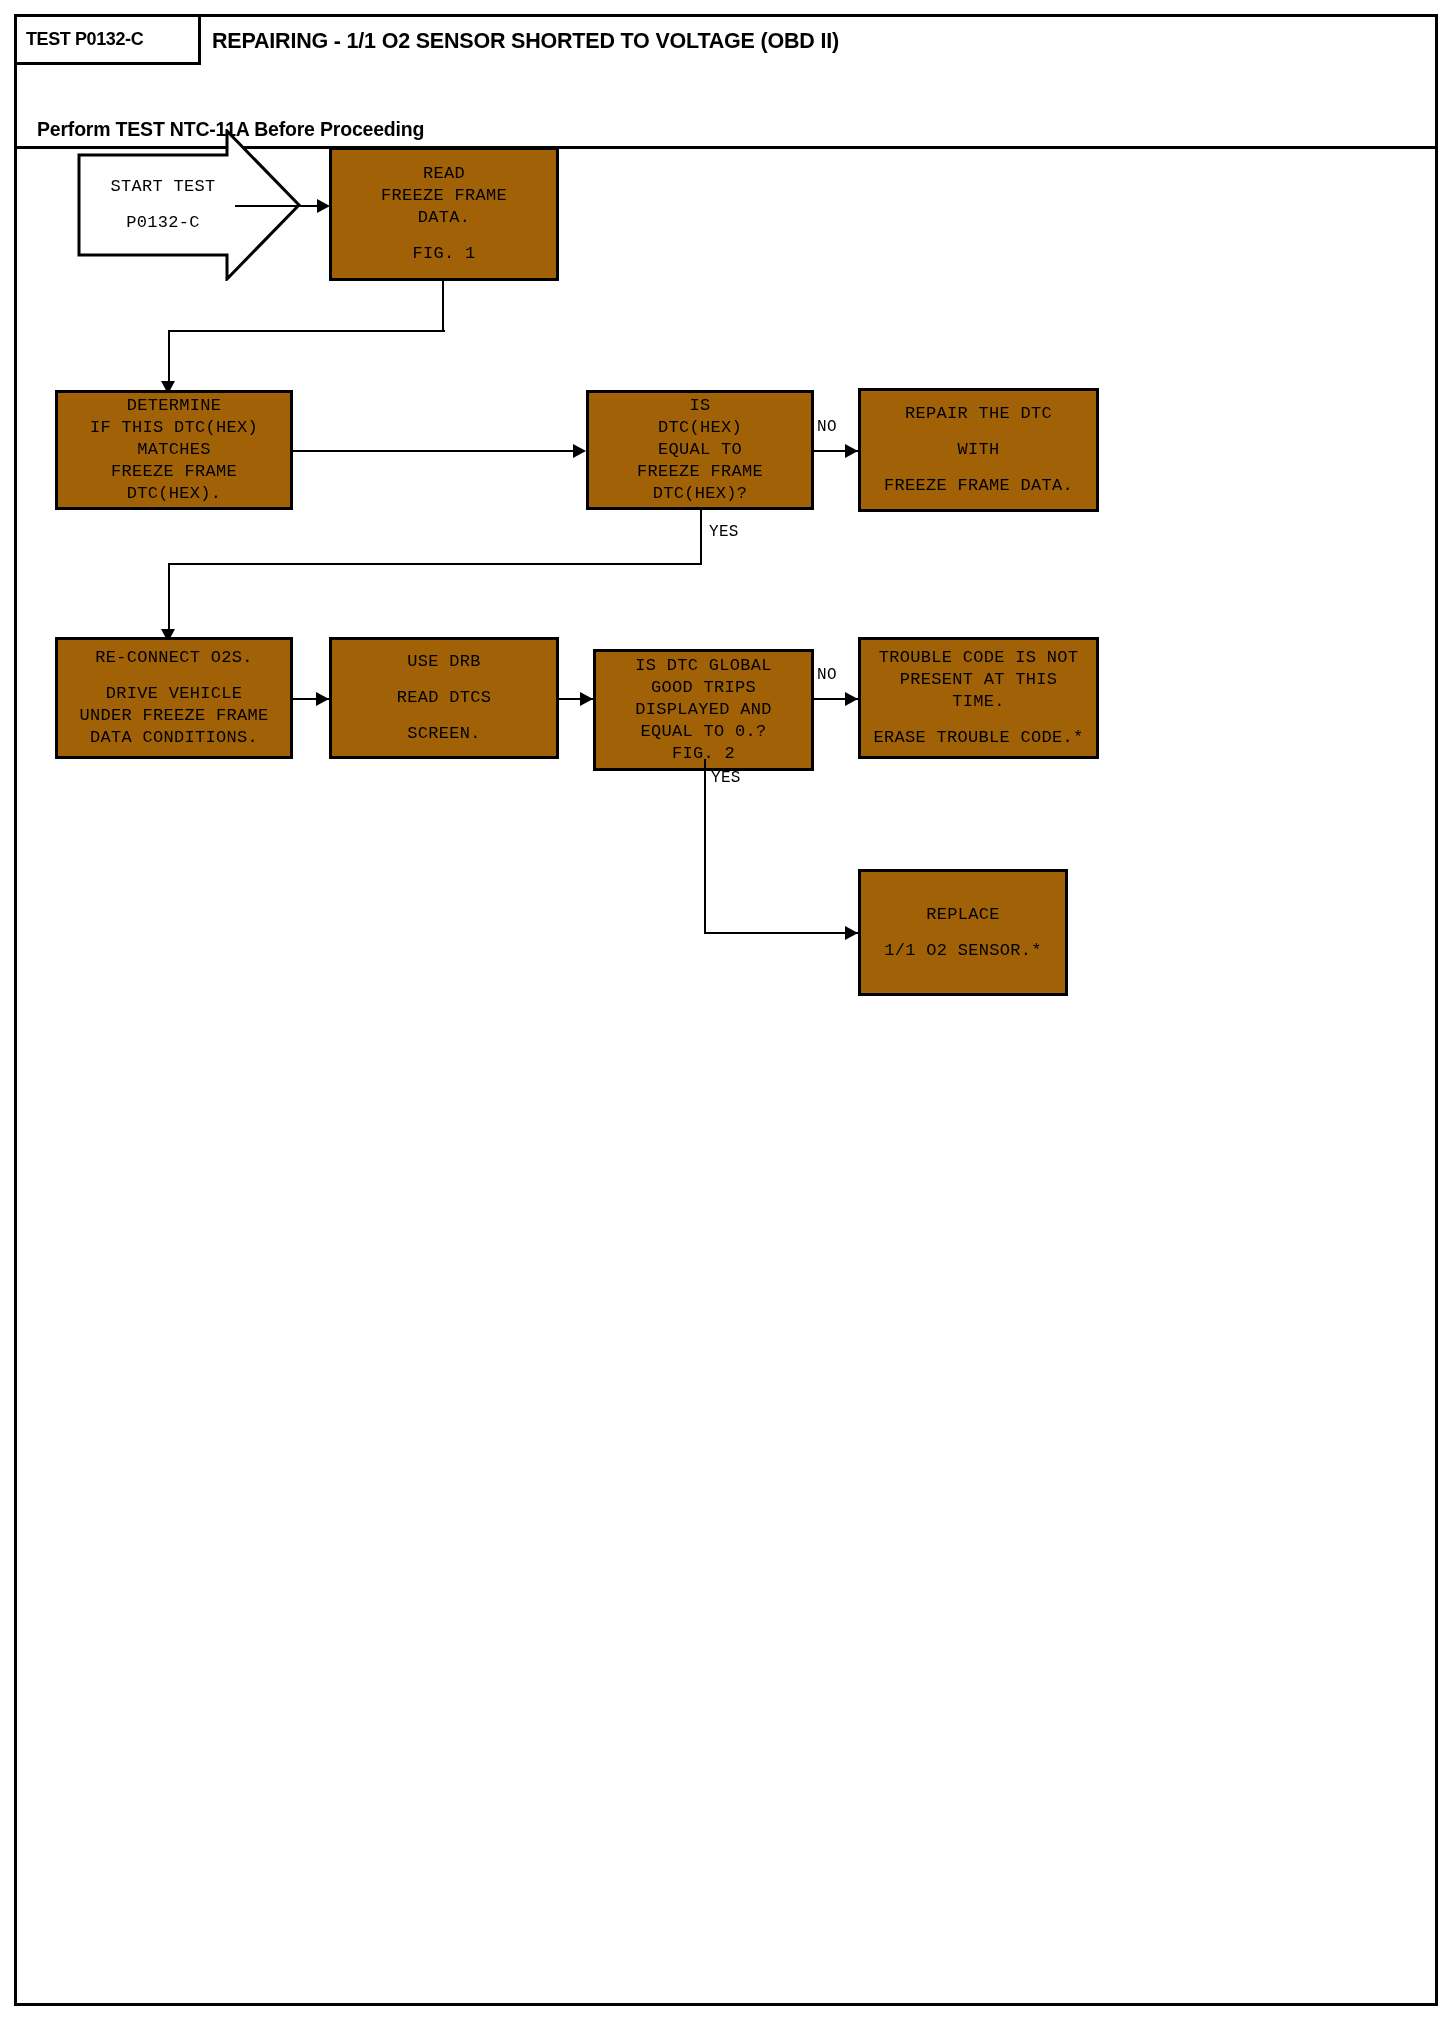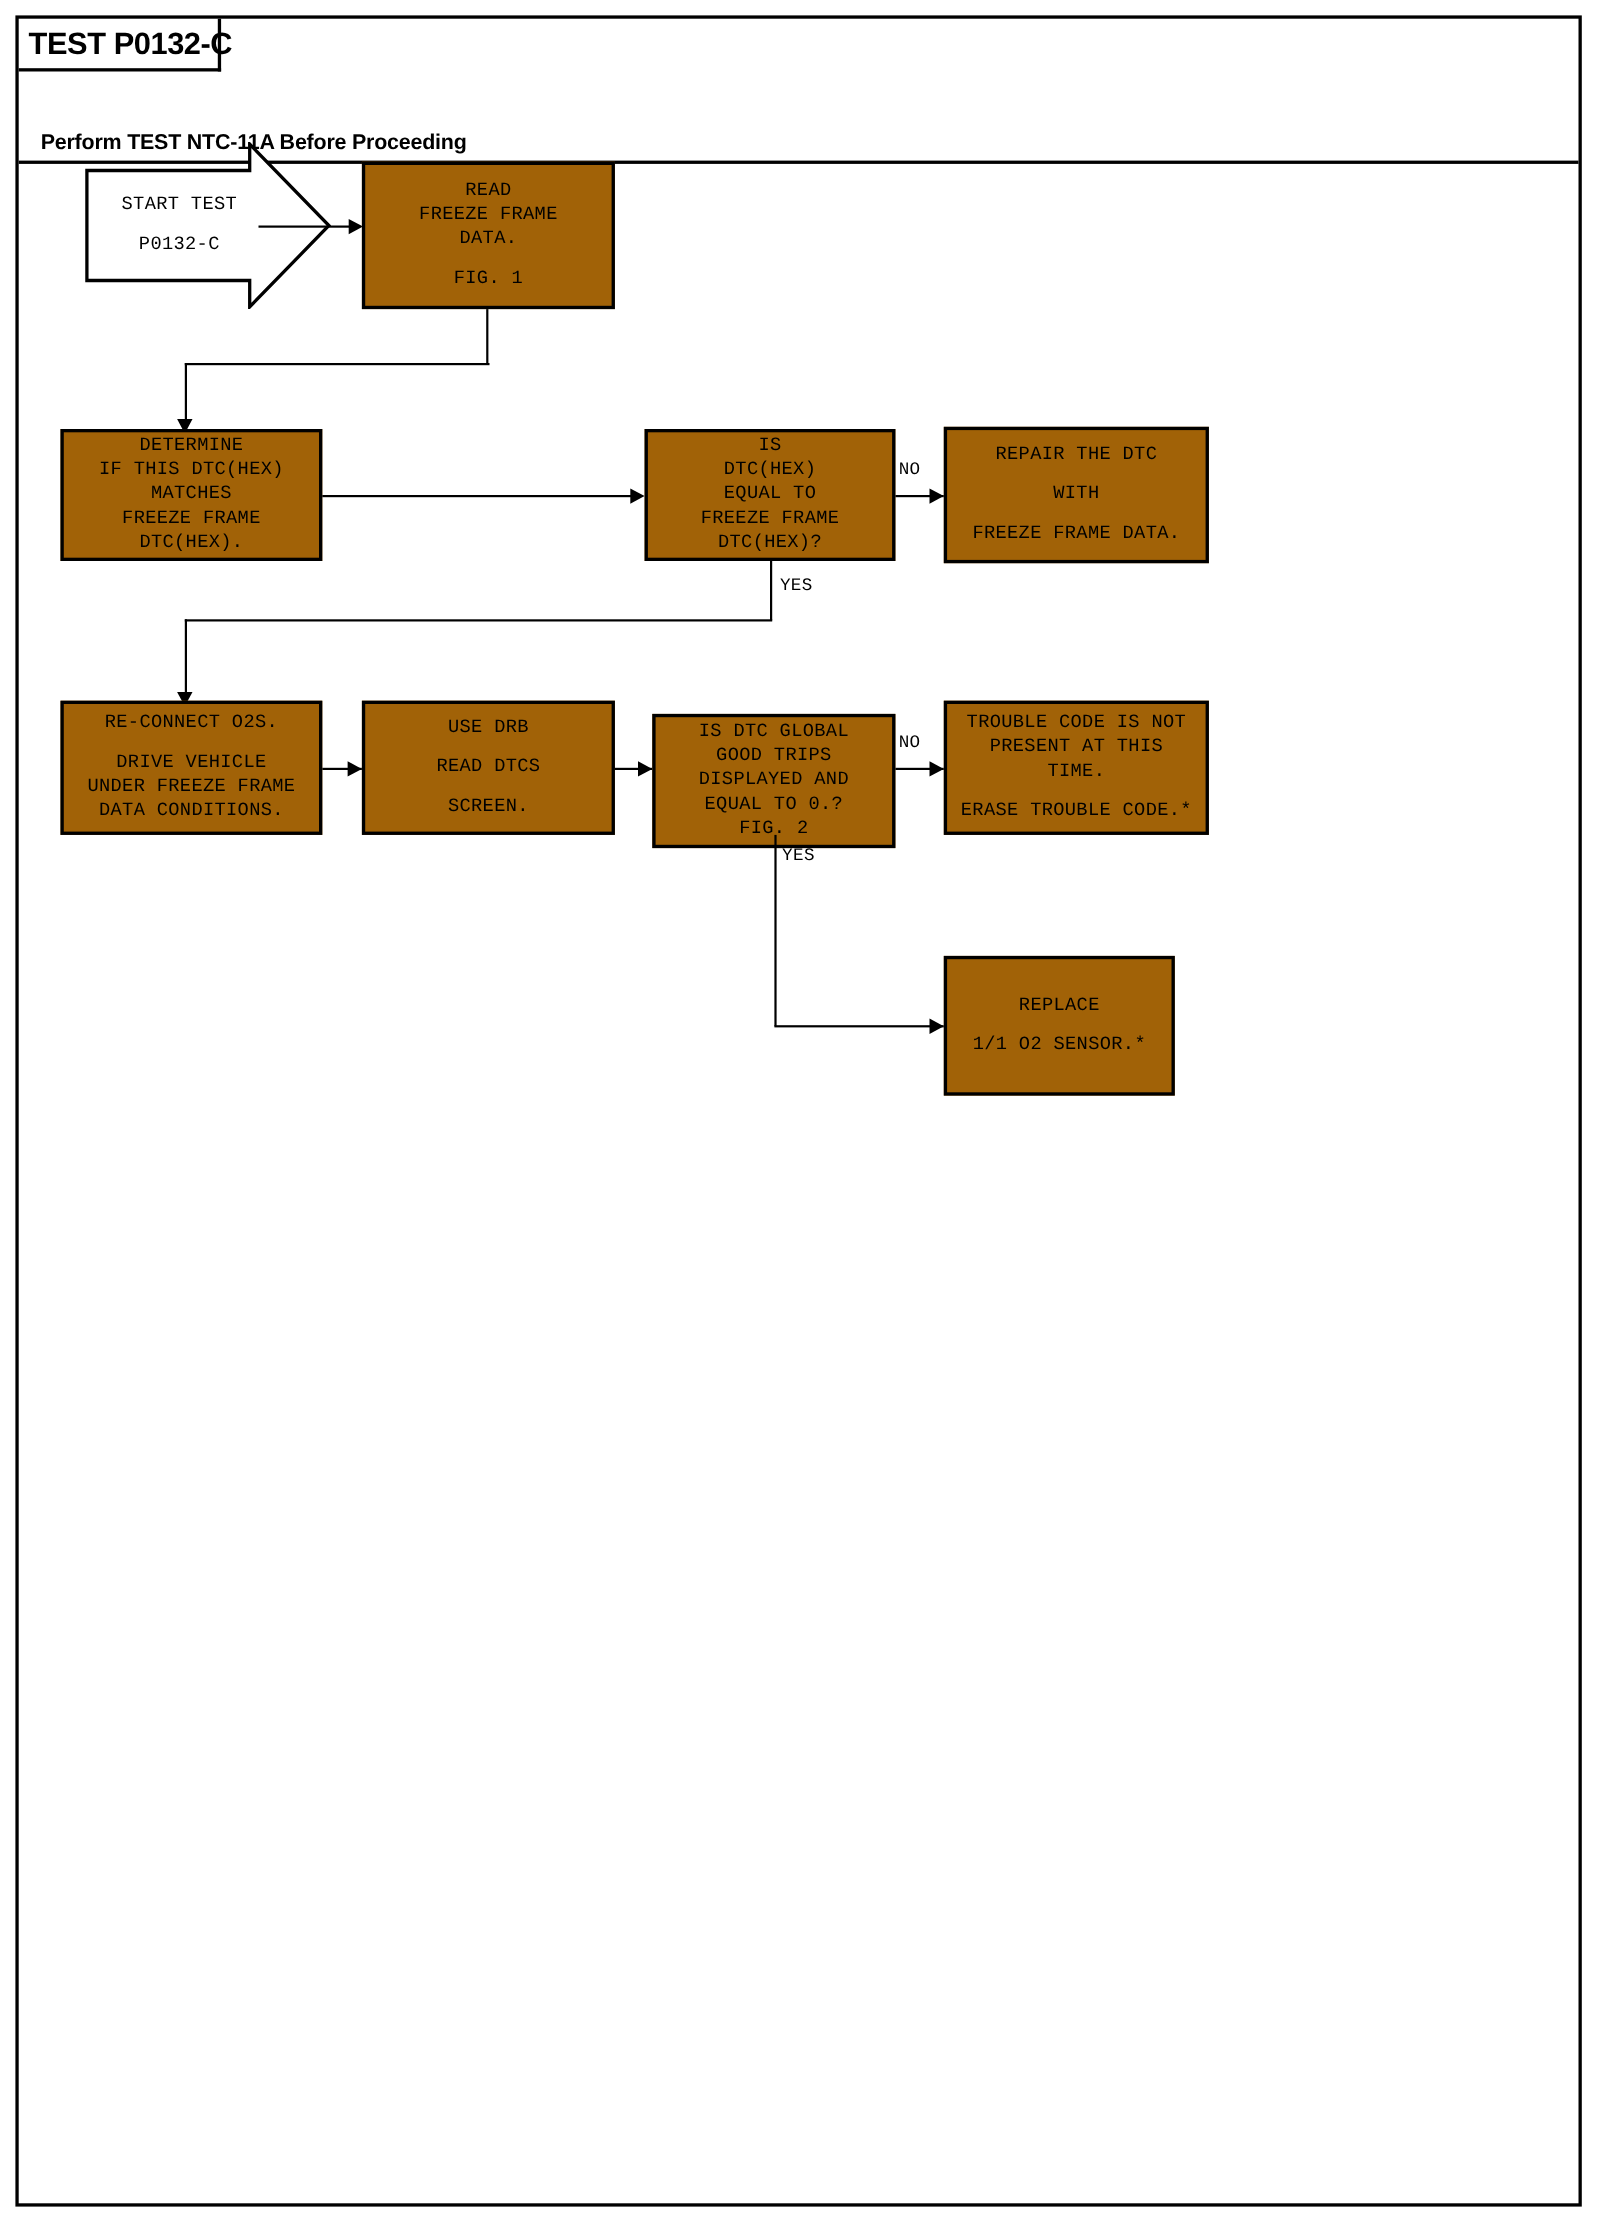--- a/index.html
+++ b/index.html
@@ -41,21 +41,21 @@
   #test-id-cell {
     width: 184px;
     border-right: 3px solid #000;
     border-bottom: 3px solid #000;
     box-sizing: border-box;
     display: flex;
     align-items: center;
     padding-left: 9px;
   }
   #test-id-label {
-    font-size: 28px;
+    font-size: 18px;
     font-weight: bold;
     letter-spacing: -0.4px;
     white-space: nowrap;
   }
   #header-title-cell {
     flex: 1;
     box-sizing: border-box;
     display: flex;
     align-items: center;
     padding-left: 11px;
@@ -214,20 +214,23 @@
   }
 </style>
 </head>
 <body>
 
 <div id="page-frame">
 
   <div id="header-row">
     <div id="test-id-cell">
       <span id="test-id-label">TEST P0132-C</span>
+    </div>
+    <div id="header-title-cell">
+      <span id="header-title">REPAIRING - 1/1 O2 SENSOR SHORTED TO VOLTAGE (OBD II)</span>
     </div>
   </div>
 
   <div id="subheader-row">
     <span id="subheader-text">Perform TEST NTC-11A Before Proceeding</span>
   </div>
 
   <div id="flow-canvas">
 
     <div id="start-block">

